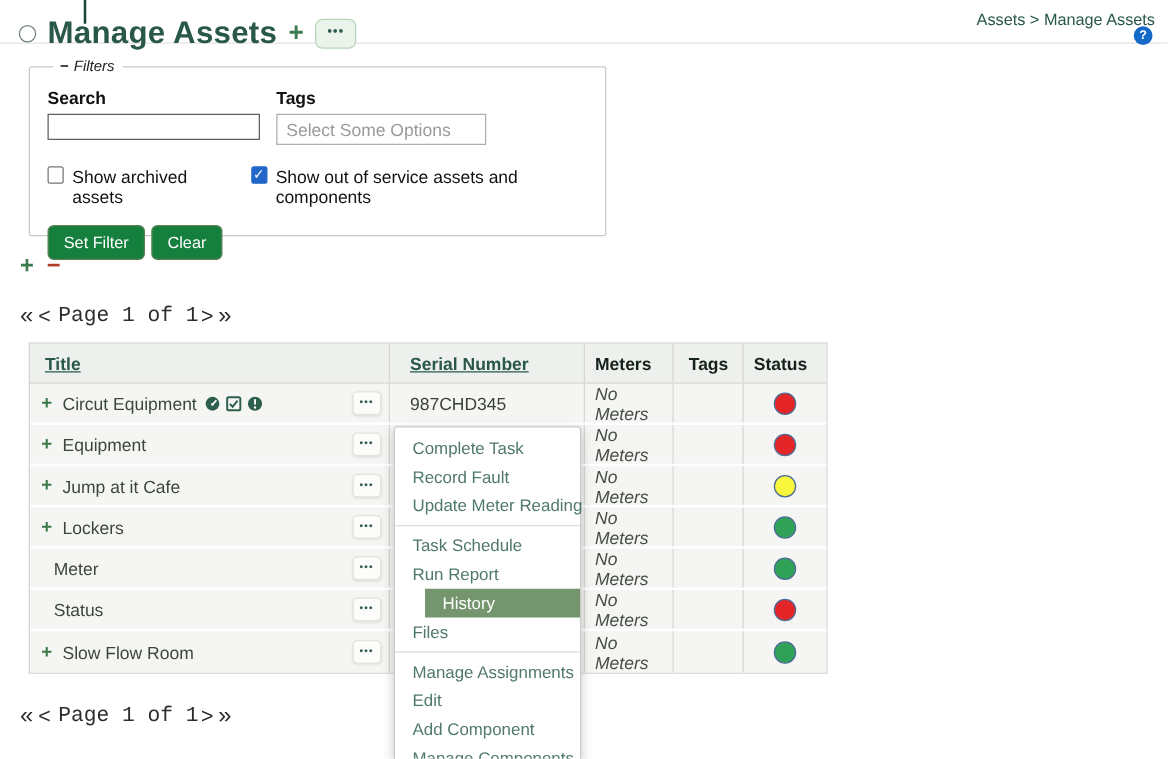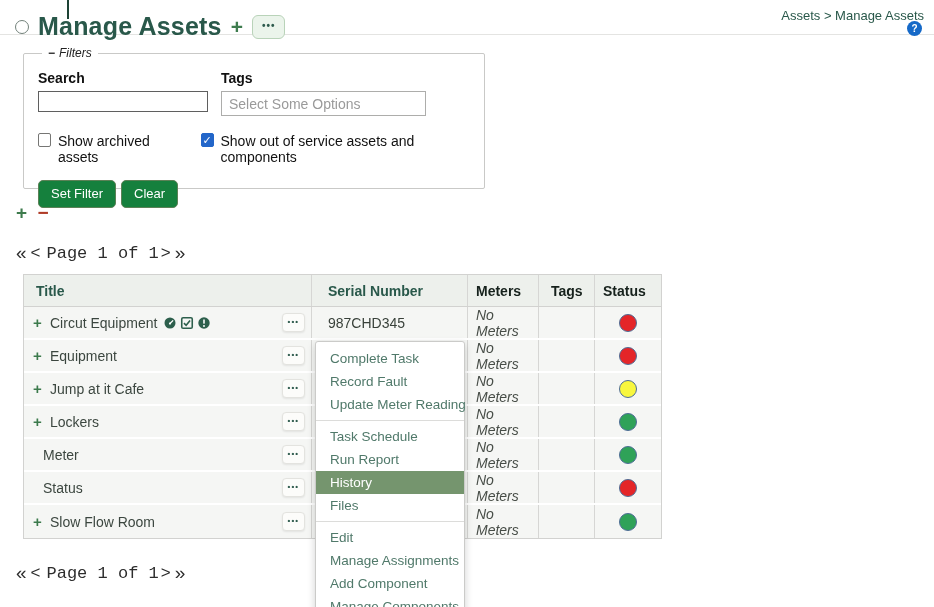--- a/index.html
+++ b/index.html
@@ -38,21 +38,21 @@
     border: 1px solid #c9c9c7; border-radius: 2px; padding: 6px 14px 0 14px;
   }
   fieldset.filters legend { margin-left: 4px; padding: 0 6px; font-size: 12px; color: #222; }
   .legend-minus { font-weight: 700; font-style: normal; cursor: pointer; margin-right: 4px; }
   .legend-text { font-style: italic; }
   .filter-cols { display: flex; }
   .fcol1 { width: 183px; }
   .fcol2 { width: 220px; }
   .flabel { font-size: 14px; font-weight: 700; color: #111; margin: 4px 0 5px; }
   .search-input { width: 170px; height: 21px; border: 1px solid #5f5f5f; background: #fff; font-size: 13px; padding: 0 5px; }
-  .tags-input { width: 205px; height: 25px; border: 1px solid #adadab; background: #fff; font-size: 14px; padding: 0 7px; color: #444; }
+  .tags-input { width: 168px; height: 25px; border: 1px solid #adadab; background: #fff; font-size: 14px; padding: 0 7px; color: #444; }
   .tags-input::placeholder { color: #9a9a9a; }
   .checkbox-row { display: flex; align-items: center; gap: 19px; margin-top: 17px; font-size: 14px; color: #111; }
   .cb-item { display: flex; gap: 7px; cursor: pointer; }
   .cb-box { width: 14px; height: 14px; border: 1px solid #767674; border-radius: 2px; background: #fff; }
   .cb-box.checked {
     background: #2366c9; border-color: #2366c9; color: #fff; font-size: 11px; font-weight: 700;
     display: flex; align-items: center; justify-content: center; line-height: 1;
   }
   .btn-row { display: flex; gap: 5px; margin-top: 15px; }
   .green-btn {
@@ -79,21 +79,21 @@
   .asset-table { margin: 9px 0 0 23px; width: 639px; border: 1px solid #d2d2d0; }
   .trow, .thead-row { display: grid; grid-template-columns: 288px 156px 71px 56px 66px; }
   .thead-row { background: #edf0ec; height: 32px; border-bottom: 1px solid #d2d2d0; }
   .th { display: flex; align-items: center; border-right: 1px solid #d6d6d4; font-size: 14px; font-weight: 700; color: #16211c; }
   .th:last-child, .tcell:last-child { border-right: none; }
   .th.c0 { padding-left: 12px; }
   .th.c1 { padding-left: 16px; align-items: center; }
   .th.c2 { padding-left: 8px; }
   .th.c3 { padding-left: 12px; }
   .th.c4 { padding-left: 8px; }
-  .th a { color: #29584a; cursor: pointer; }
+  .th a { color: #29584a; text-decoration: underline; cursor: pointer; }
   .trow { background: #f5f6f4; height: 33px; border-bottom: 2px solid #ffffff; }
   .trow:last-child { border-bottom: none; }
   .tcell { display: flex; align-items: center; border-right: 1px solid #d6d6d4; font-size: 14px; color: #3b463f; overflow: hidden; }
   .cell-title { padding: 0 6px 0 9px; gap: 5px; }
   .cell-serial { padding-left: 16px; color: #39413a; }
   .cell-meters { padding-left: 8px; font-style: italic; color: #474d47; }
   .cell-tags { padding-left: 12px; }
   .cell-status { justify-content: center; }
   .expand-plus { color: #3c7a4c; font-weight: 700; font-size: 15px; width: 12px; cursor: pointer; line-height: 1; }
   .expand-spacer { width: 5px; }
@@ -106,21 +106,21 @@
   }
   .status-dot { width: 18px; height: 18px; border-radius: 50%; border: 1px solid #4e6d96; }
 
   
   .context-menu {
     position: absolute; left: 315px; top: 341px; width: 150px; z-index: 20;
     background: #fff; border: 1px solid #cbcbc9; border-radius: 3px;
     box-shadow: 0 3px 9px rgba(0,0,0,.18); padding: 5px 0;
   }
   .menu-item { padding: 4px 14px; font-size: 13.5px; line-height: 15px; color: #50796a; cursor: pointer; white-space: nowrap; }
-  .menu-item.highlighted { background: #75956e; color: #fff; }
+  .menu-item.highlighted { background: #75956e; color: #fff; margin-left: 24px; }
   .menu-sep { border-top: 1px solid #dcdcda; margin: 4px 0; }
 </style>
 </head>
 <body>
 
 <div class="page-header">
   <div class="caret-line"></div>
   <div class="title-row">
     <span class="spinner-circle"></span>
     <span class="page-title">Manage Assets</span>
@@ -320,17 +320,17 @@
 <div class="context-menu" id="context-menu">
     <div class="menu-item">Complete Task</div>
     <div class="menu-item">Record Fault</div>
     <div class="menu-item">Update Meter Reading</div>
     <div class="menu-sep"></div>
     <div class="menu-item">Task Schedule</div>
     <div class="menu-item">Run Report</div>
     <div class="menu-item highlighted">History</div>
     <div class="menu-item">Files</div>
     <div class="menu-sep"></div>
+    <div class="menu-item">Manage Assignments</div>
     <div class="menu-item">Edit</div>
-    <div class="menu-item">Manage Assignments</div>
     <div class="menu-item">Add Component</div>
     <div class="menu-item">Manage Components</div>
   </div>
 
 </body></html>

